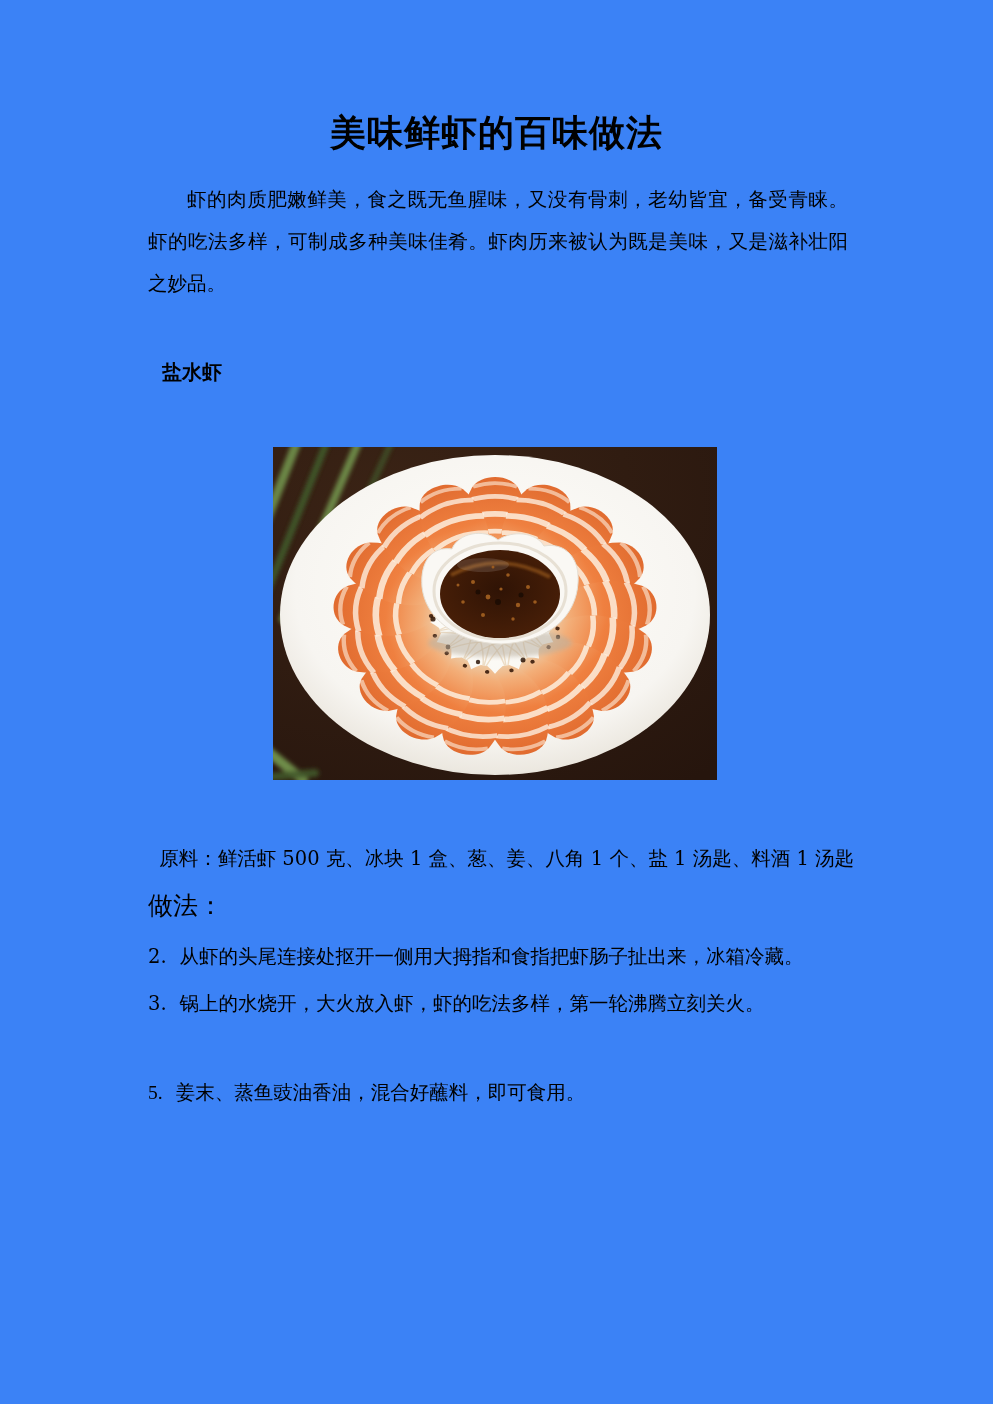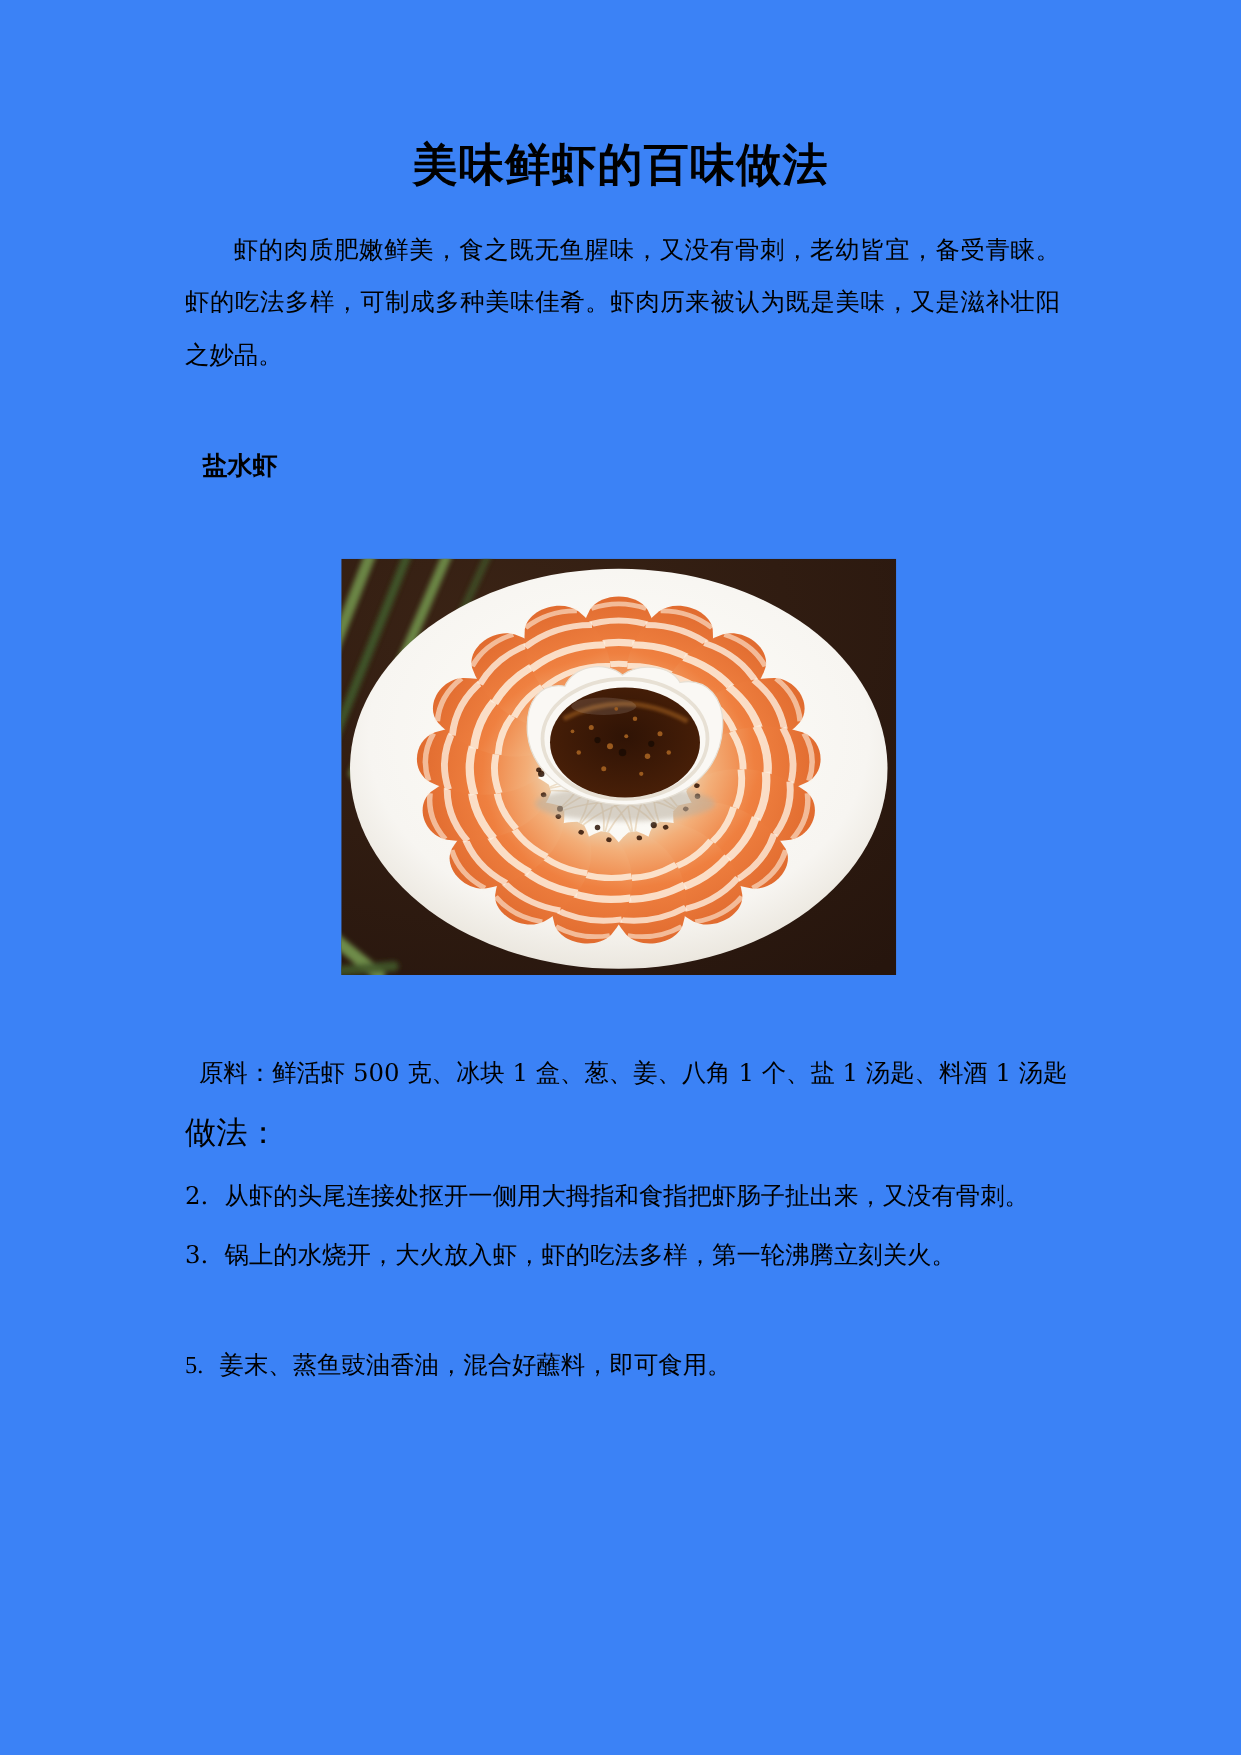--- a/index.html
+++ b/index.html
@@ -155,21 +155,21 @@
       </g>
     </svg>
   </div>
 
   <p class="ingredients">原料：鲜活虾 500 克、冰块 1 盒、葱、姜、八角 1 个、盐 1 汤匙、料酒 1 汤匙</p>
 
   <p class="method-label">做法：</p>
 
   <div class="steps">
     <p class="step">
-      <span class="step-num">2.</span><span>从虾的头尾连接处抠开一侧用大拇指和食指把虾肠子扯出来，又没有骨刺。</span>
+      <span class="step-num">2.</span><span>从虾的头尾连接处抠开一侧用大拇指和食指把虾肠子扯出来，冰箱冷藏。</span>
     </p>
     <p class="step">
       <span class="step-num">3.</span><span>锅上的水烧开，大火放入虾，虾的吃法多样，第一轮沸腾立刻关火。</span>
     </p>
     <p class="step step-gap">
       <span class="step-num">5.</span><span>姜末、蒸鱼豉油香油，混合好蘸料，即可食用。</span>
     </p>
   </div>
 
 </div>

